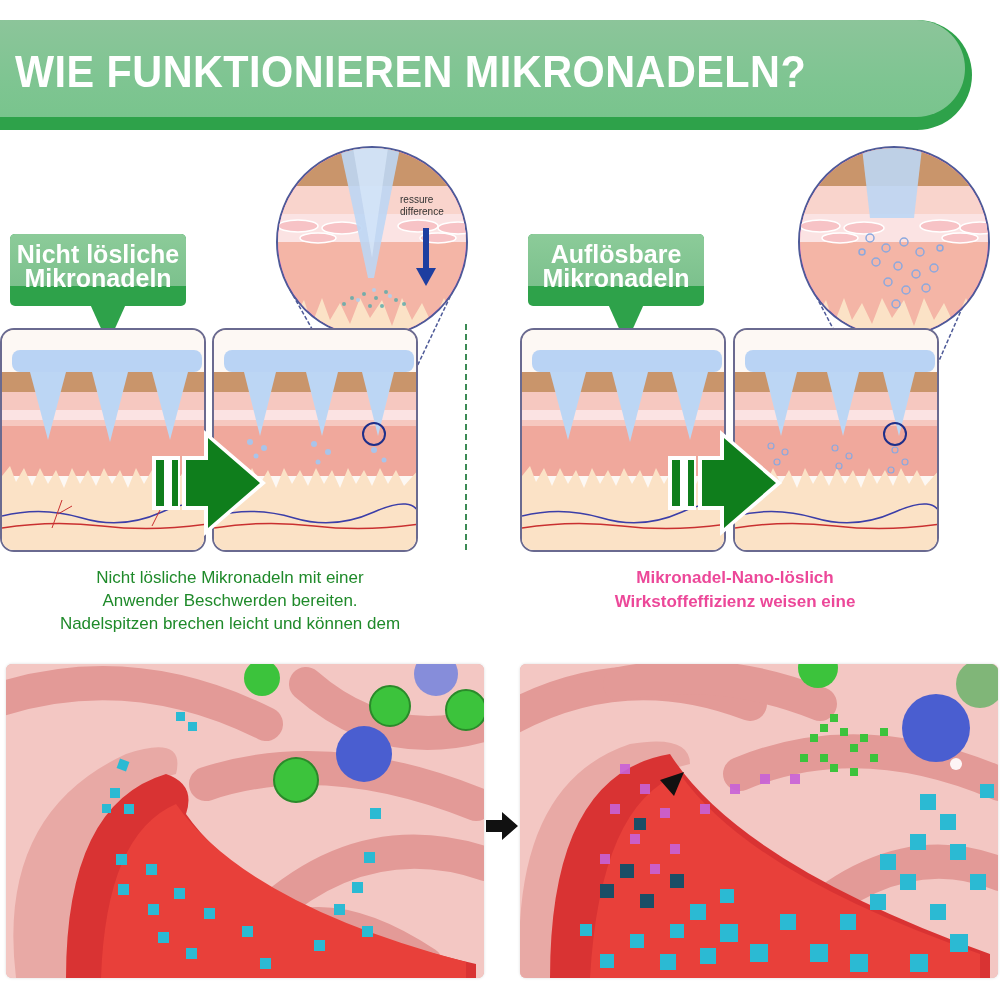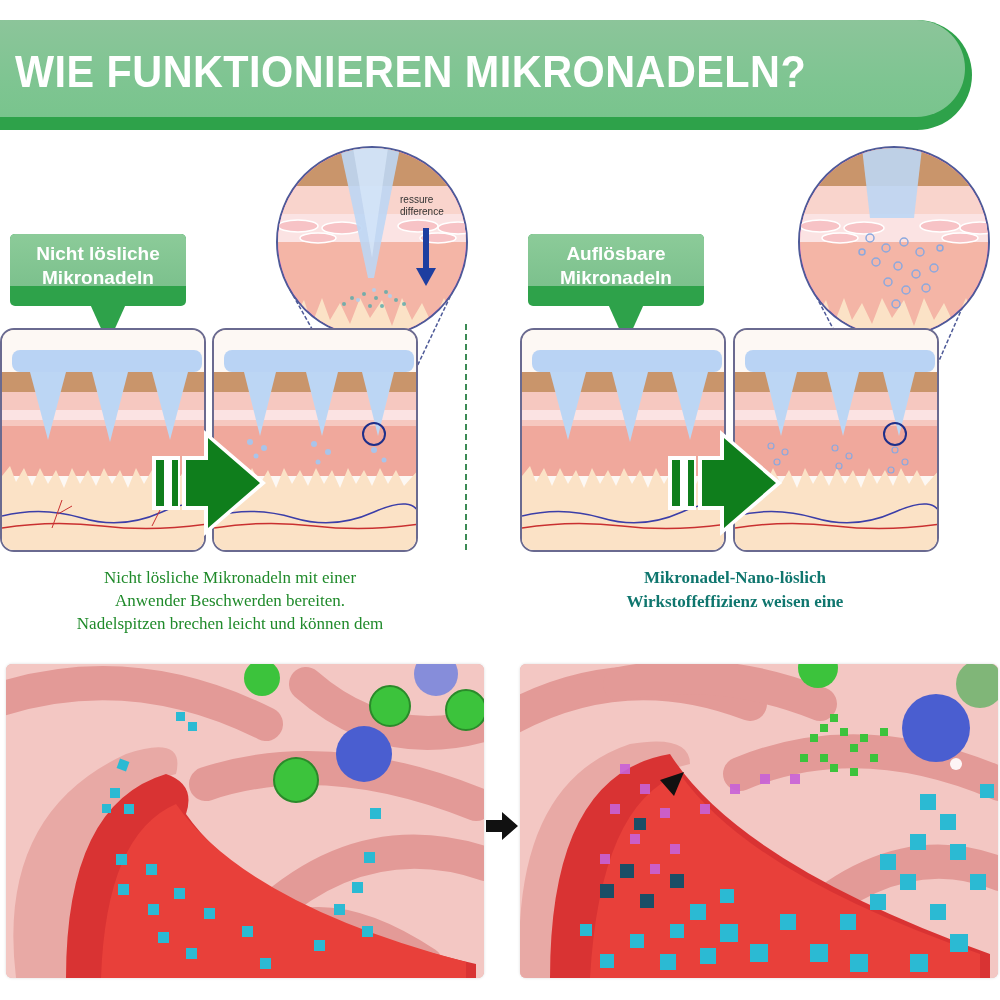--- a/index.html
+++ b/index.html
@@ -33,21 +33,21 @@
     position: absolute; left: 0; top: 0; width: 176px; height: 52px;
     background: linear-gradient(180deg,#8ccb99,#7cc18d); border-radius: 5px 5px 0 0;
   }
   .callout .tail {
     position: absolute; left: 80px; top: 70px; width: 0; height: 0;
     border-left: 18px solid transparent; border-right: 18px solid transparent;
     border-top: 40px solid #2ea24a;
   }
   .callout .label {
     position: absolute; left: 0; top: 8px; width: 176px; text-align: center;
-    color: #fff; font-weight: bold; font-size: 19px; line-height: 24px;
+    color: #fff; font-weight: bold; font-size: 25px; line-height: 24px;
   }
 
   
   .panel {
     position: absolute; width: 206px; height: 224px;
     border: 2px solid #6a6a90; border-radius: 14px; overflow: hidden;
     background: #fbe6d3;
   }
   .panel svg { position: absolute; left: 0; top: 0; }
 
@@ -65,23 +65,23 @@
 
   .divider {
     position: absolute; left: 465px; top: 324px; width: 0; height: 226px;
     border-left: 2px dashed #3c8a55;
   }
 
   .big-arrow { position: absolute; width: 120px; height: 110px; }
 
   .desc {
     position: absolute; color: #1f8a2a; text-align: center;
-    font-size: 17px; line-height: 23px; font-family: Liberation Serif, serif;
-  }
-  .desc.bold { font-weight: bold; color: #0f766e; }
+    font-size: 17px; line-height: 23px; font-family: Liberation Sans, sans-serif;
+  }
+  .desc.bold { font-weight: bold; color: #ec4899; }
 
   .photo {
     position: absolute; border-radius: 6px; overflow: hidden;
     background: #e9b3b0; box-shadow: 0 0 3px rgba(0,0,0,0.15);
   }
   .photo svg { position: absolute; left: 0; top: 0; }
 
   .small-arrow { position: absolute; left: 486px; top: 812px; width: 32px; height: 28px; }
 </style>
 </head>

